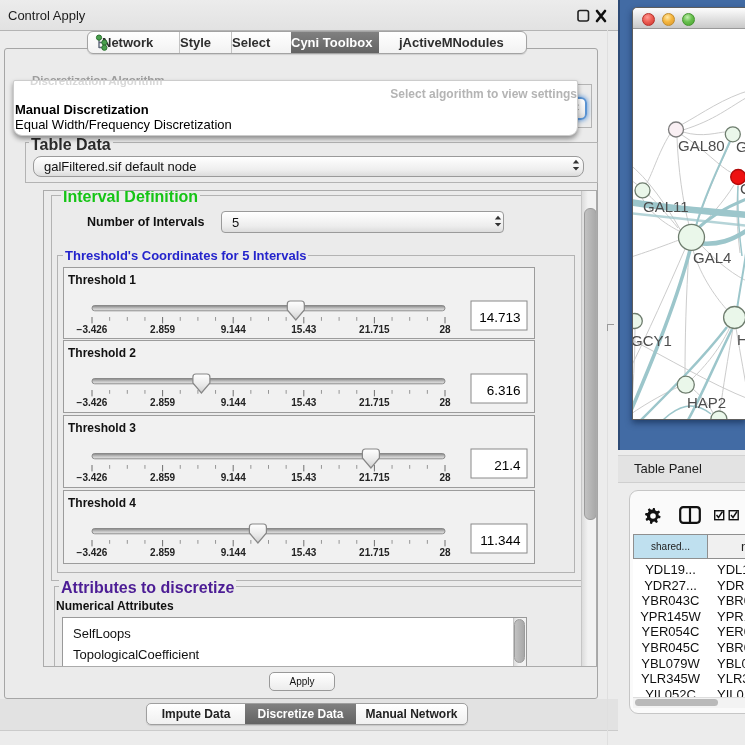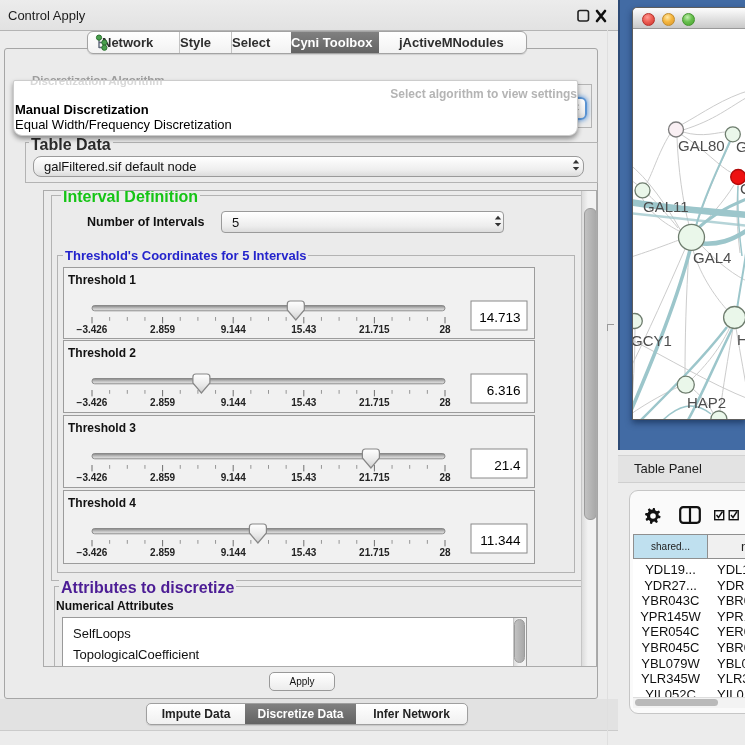--- a/index.html
+++ b/index.html
@@ -195,21 +195,21 @@
     <div class="vtrack" style="left:537px;top:0;width:15px;height:475px;"></div>
     <div class="vthumb" style="left:539.5px;top:17px;width:11px;height:310px;"></div>
   </div>
 
   <div class="abs" style="left:269px;top:672px;width:64px;height:17px;background:linear-gradient(#ffffff,#ececec);border:1px solid #999;border-radius:5px;text-align:center;line-height:17px;font-size:10px;color:#111;">Apply</div>
 
   <div class="abs" style="left:0;top:699px;width:618px;height:31px;background:#e2e2e2;border-bottom:1px solid #cbcbcb;"></div>
   <div class="abs" id="botbar">
     <div class="bseg" style="left:0;width:98px;">Impute Data</div>
     <div class="bseg segsel" style="left:98px;width:111px;">Discretize Data</div>
-    <div class="bseg" style="left:209px;width:111px;">Infer Network</div>
+    <div class="bseg" style="left:209px;width:111px;">Manual Network</div>
   </div>
 
   <div class="abs" style="left:607px;top:30px;width:1px;height:715px;background:#dfdfdf;"></div>
 
   <div class="abs" style="left:607px;top:324px;width:6px;height:6px;border-left:1px solid #9a9a9a;border-top:1px solid #9a9a9a;"></div>
 
   <div class="abs" id="blue">
     <div id="netwin">
       <div id="nettitle">
         <div class="tl" style="left:9px;background:radial-gradient(circle at 40% 30%,#ff9a94,#ee5f55 45%,#c9302a);border:1px solid #b5302b;"></div>

